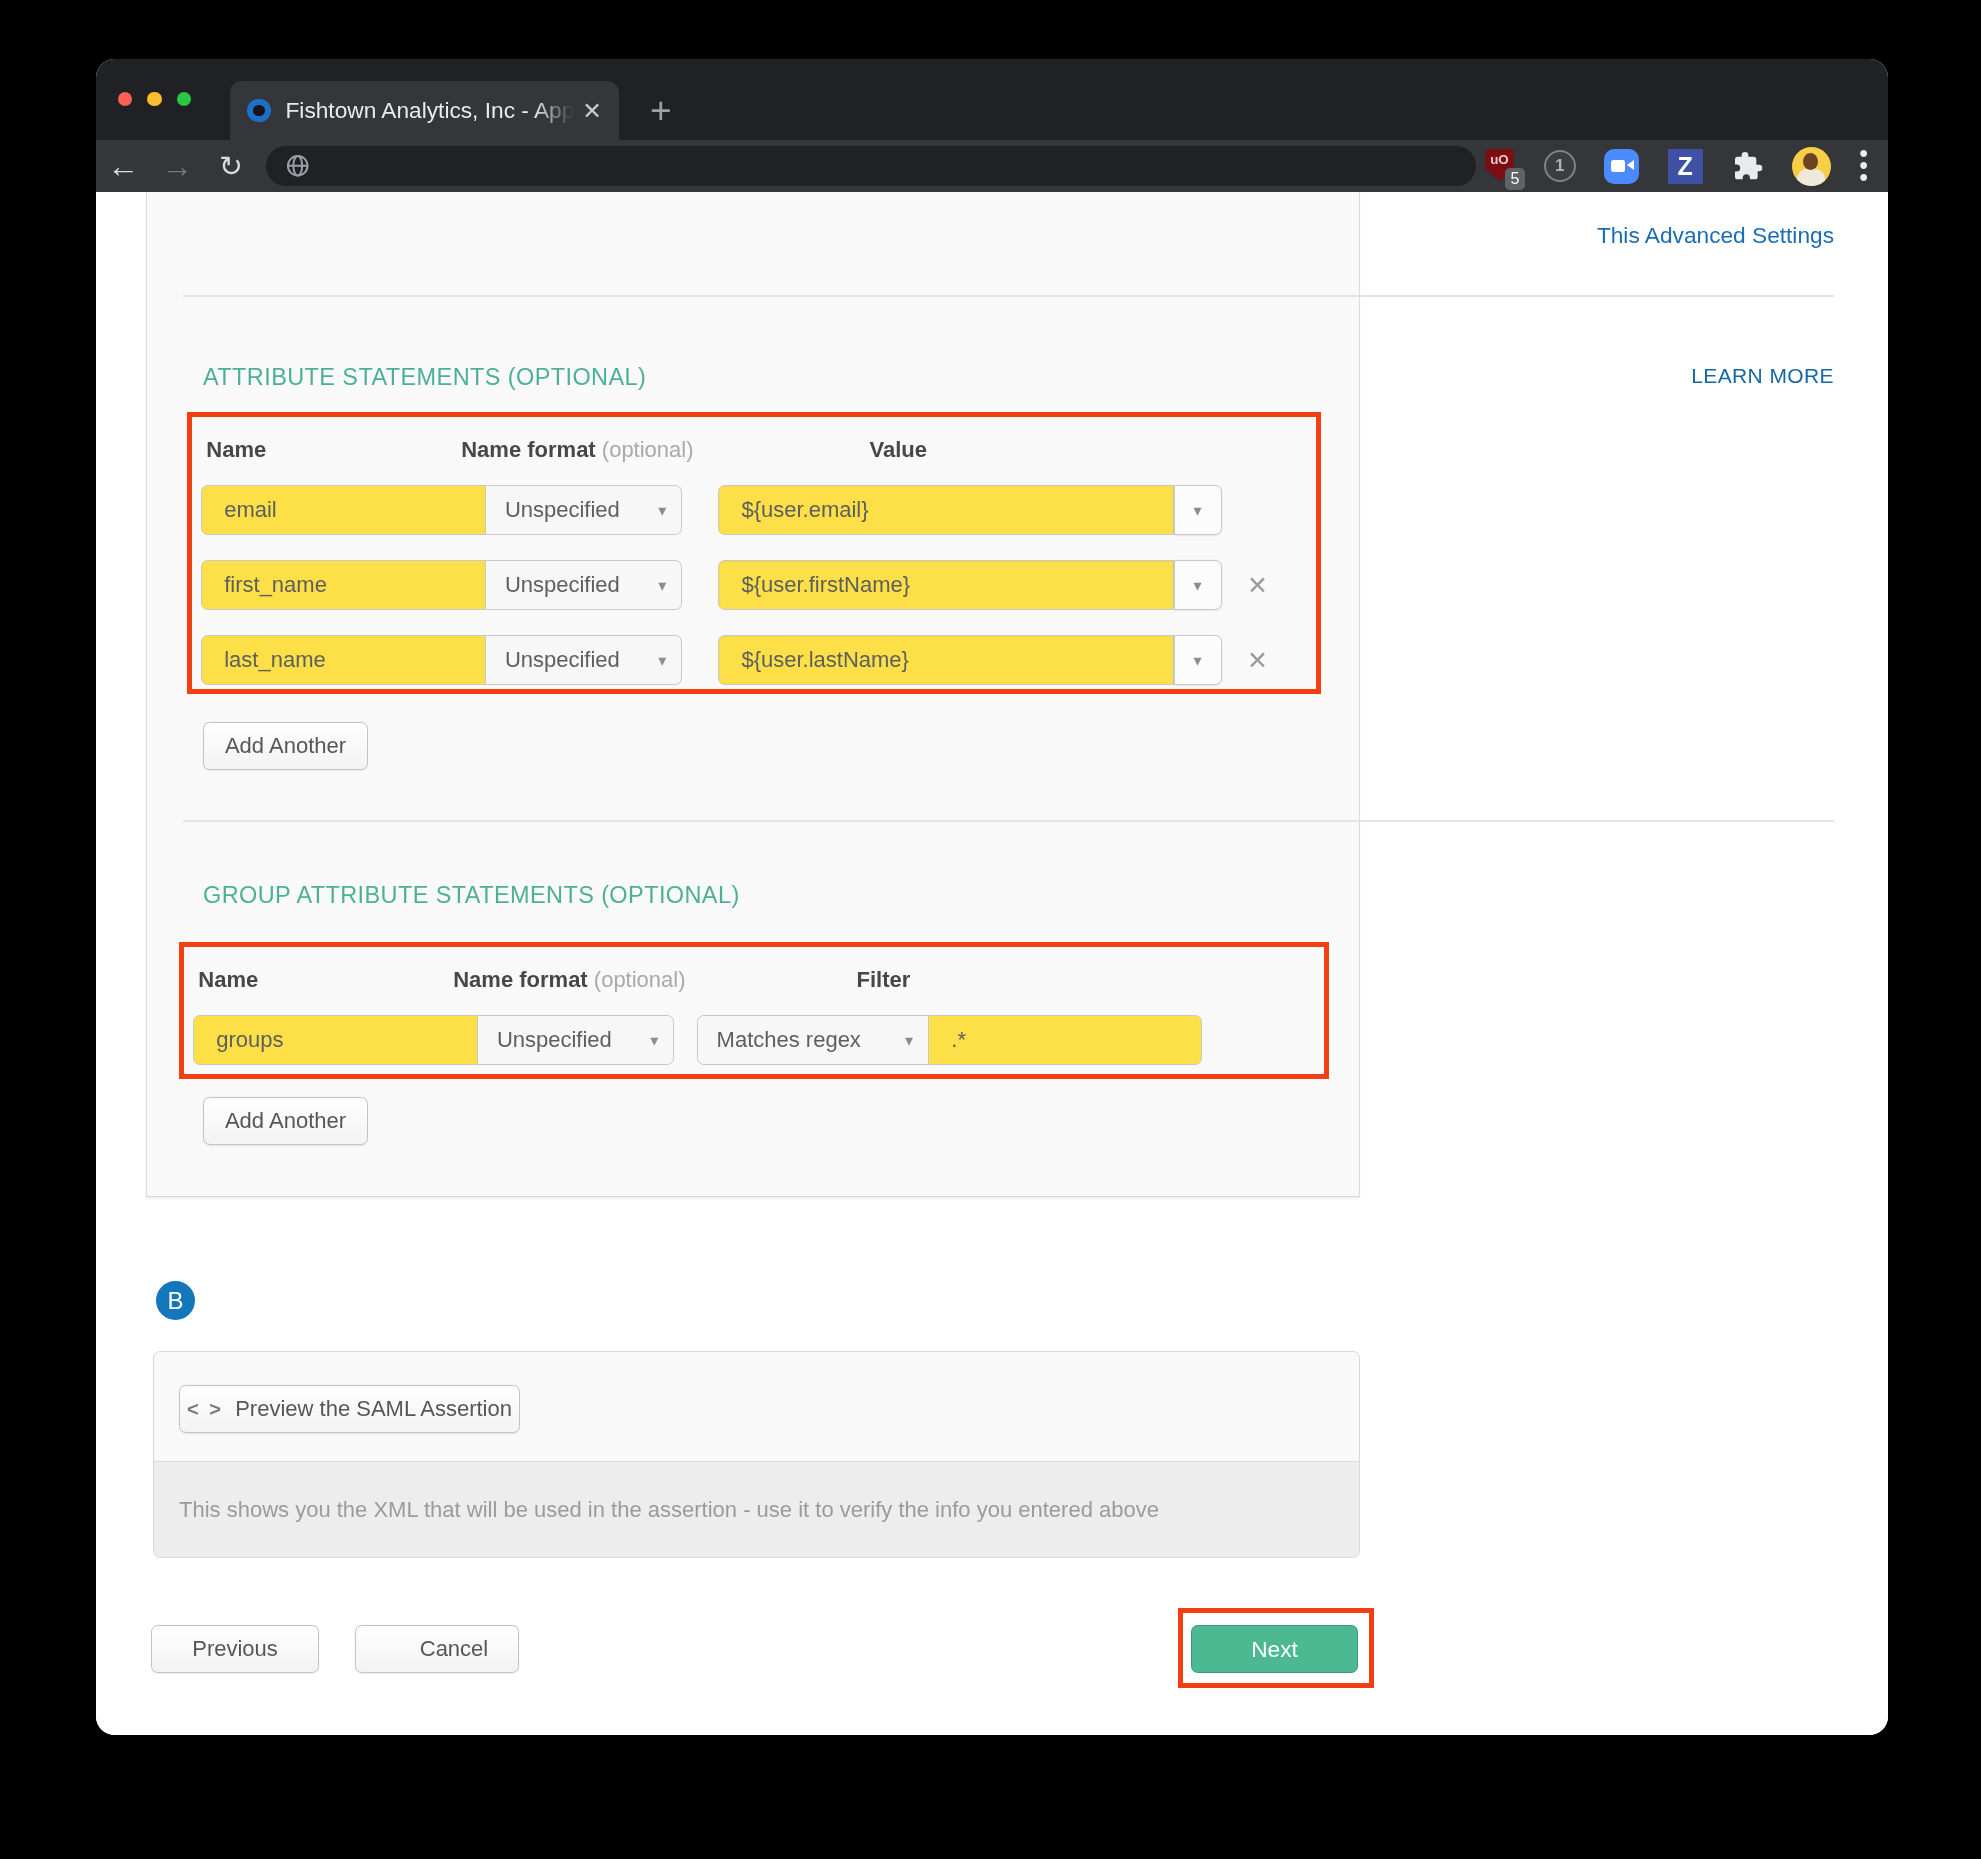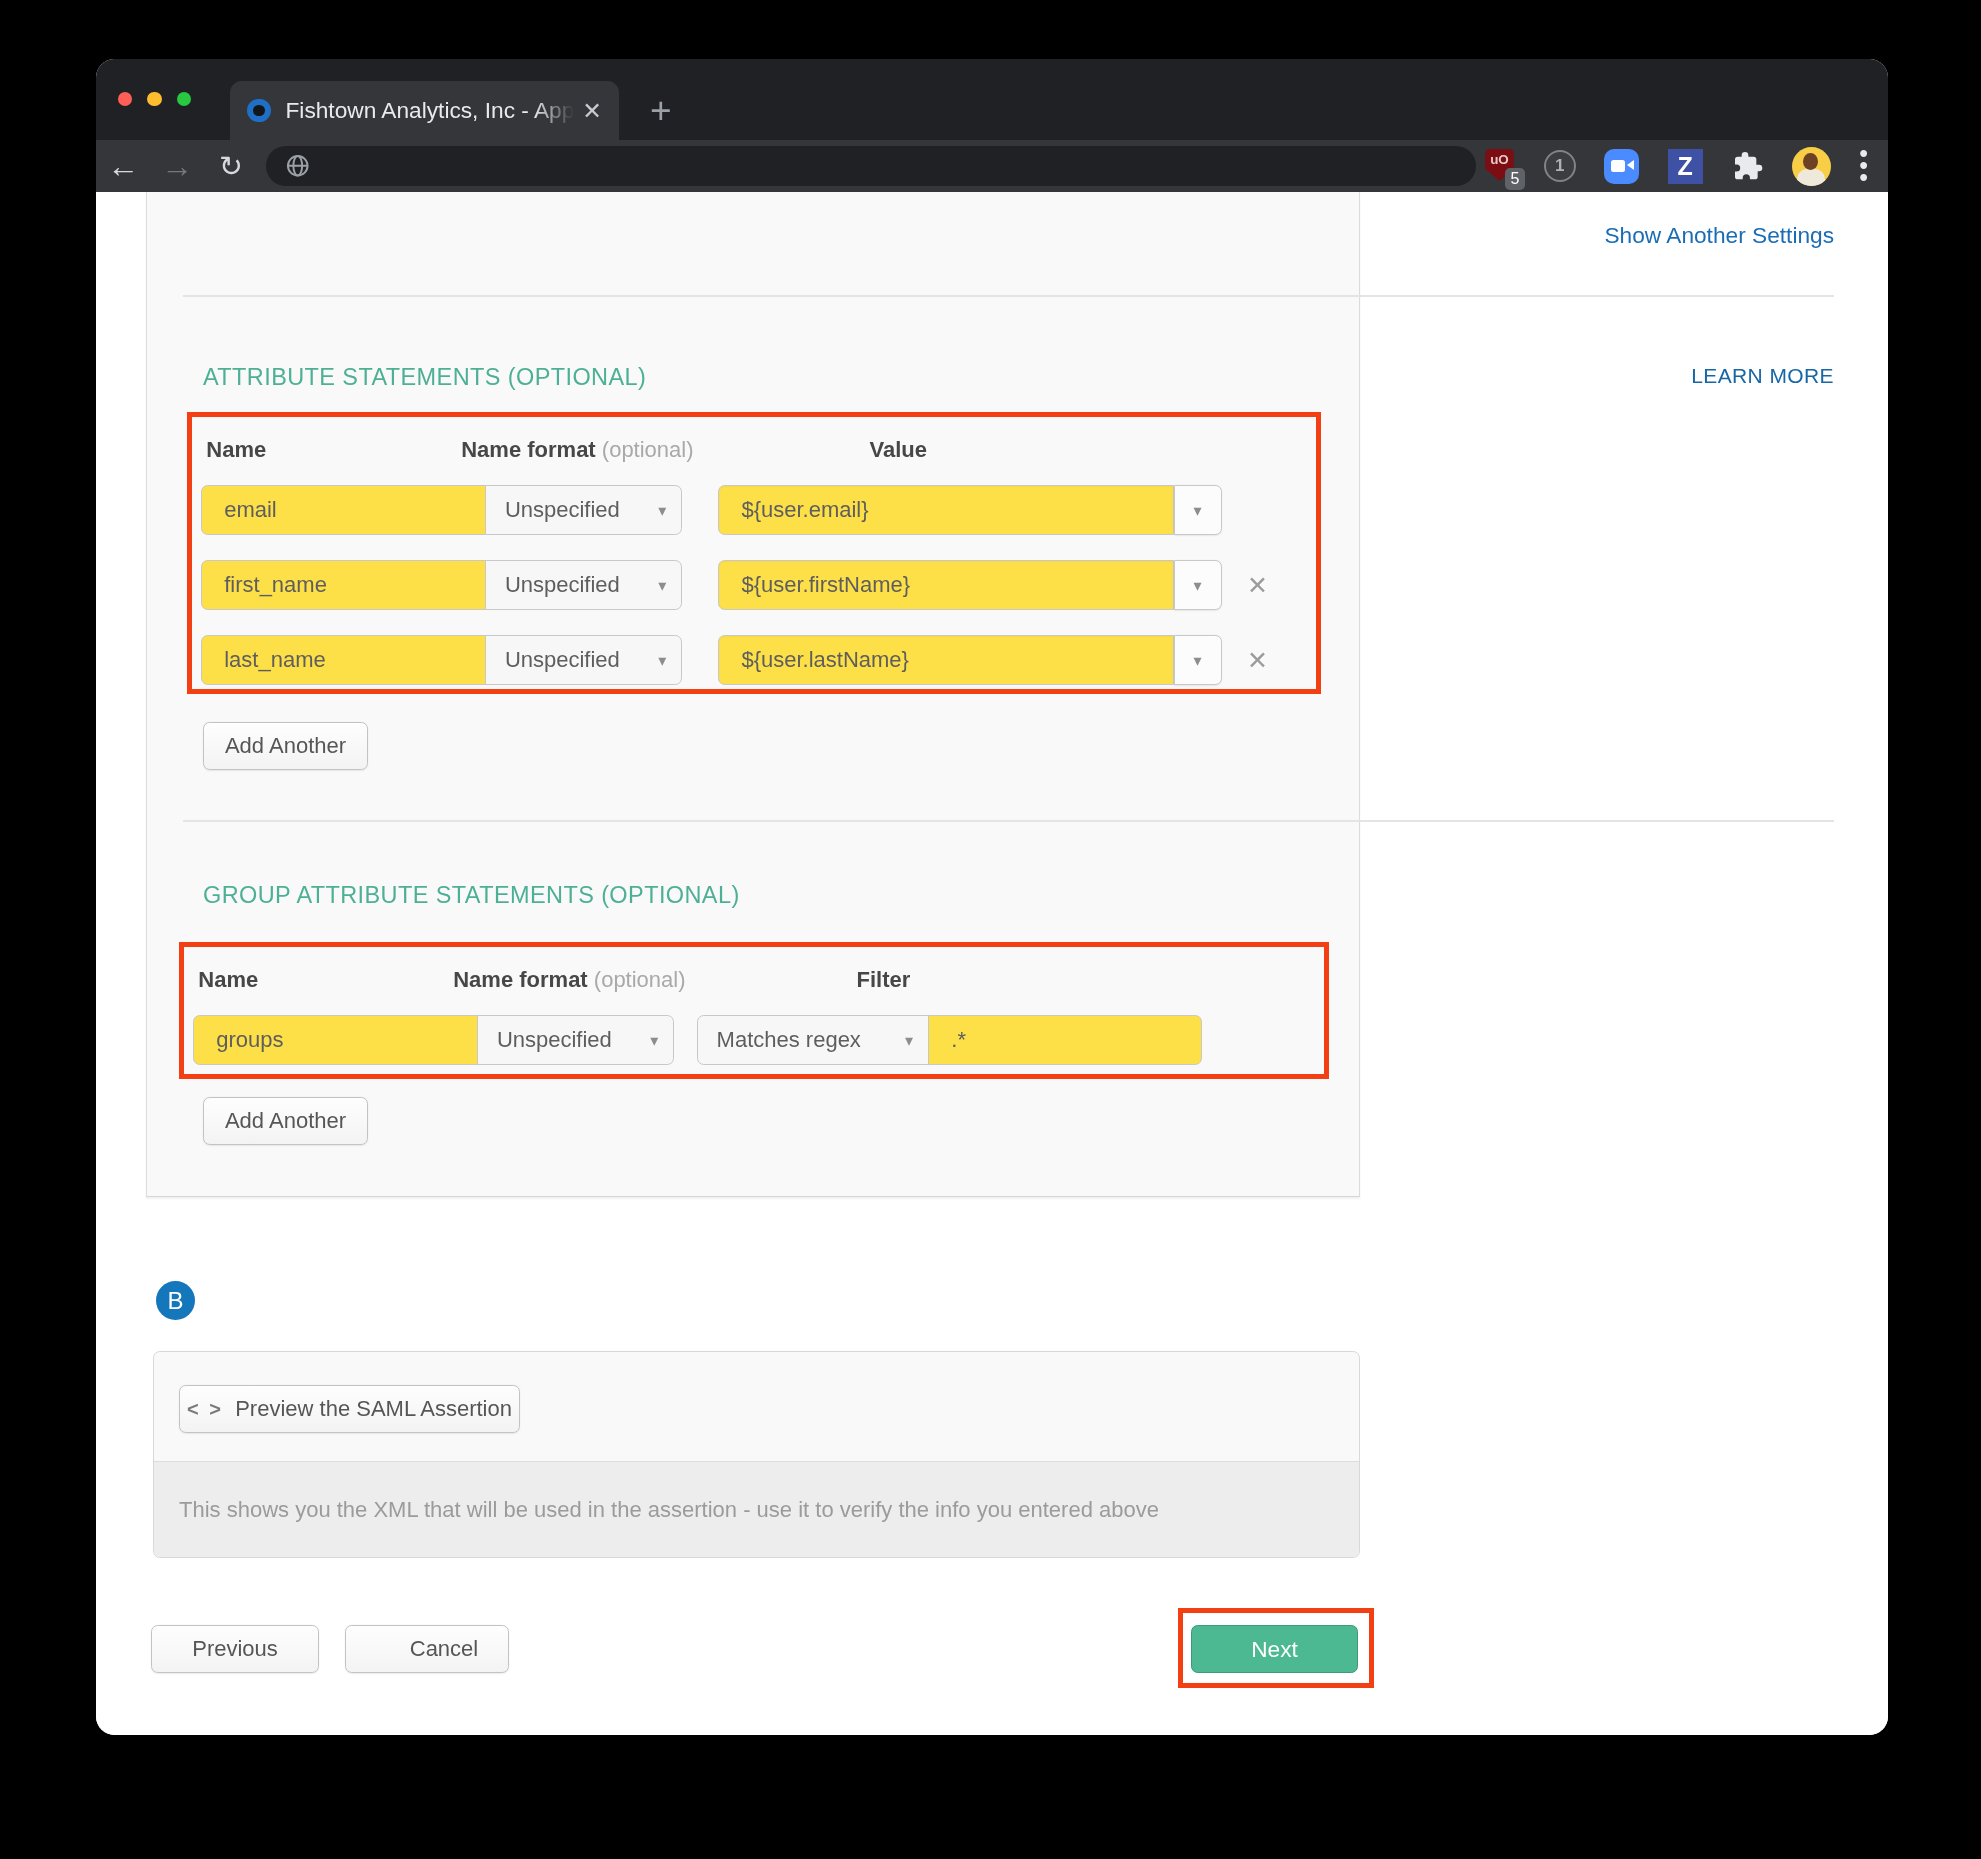--- a/index.html
+++ b/index.html
@@ -108,21 +108,21 @@
 
   .preview-box { position:absolute; left:57px; top:1159px; width:1207px; height:207px;
                  border:0.8px solid #d8d8d8; border-radius:6.7px; background:#f9f9f9; overflow:hidden; }
   .preview-btn { position:absolute; left:25px; top:33px; width:341px; }
   .preview-btn .code { color:#7a7a7a; font-size:20px; font-weight:bold; letter-spacing:2.5px; margin-right:11.7px; }
   .preview-foot { position:absolute; left:0; right:0; bottom:0; height:96px; background:#ededee;
                   border-top:0.8px solid #dcdcdc; display:flex; align-items:center; padding-left:25px;
                   color:#9b9b9b; font-size:22px; }
 
   .prev-btn { position:absolute; left:55px; top:1433px; width:168px; }
-  .cancel-btn { position:absolute; left:249px; top:1433px; width:164px;padding-left:34px; }
+  .cancel-btn { position:absolute; left:259px; top:1433px; width:164px;padding-left:34px; }
   .next-btn { position:absolute; left:1095px; top:1433px; width:167px; height:48px;
               background:#4db993; border:0.8px solid #3a9c79; border-radius:6.7px; color:#fff; font-size:22.7px;
               display:flex; align-items:center; justify-content:center; cursor:pointer; }
   .redbox3 { left:1082px; top:1416px; width:196px; height:80px; }
 </style>
 </head>
 <body>
 
 <div class="window">
 
@@ -174,21 +174,21 @@
           <span>•</span>
           <span>•</span>
           <span>•</span>
         </div>
     </div>
   </div>
 
   <div class="page">
     <div class="card"></div>
 
-    <a class="adv-link">Show Another Settings</a>
+    <a class="adv-link">This Advanced Settings</a>
     <div class="hr1"></div>
 
     <div class="sec-title" style="top:172px;">ATTRIBUTE STATEMENTS (OPTIONAL)</div>
     <a class="learn-more">LEARN MORE</a>
 
     <div class="redbox redbox1">
       <div class="thead">
         <b>Name</b>
         <span class="col-fmt"><b>Name format</b><span class="opt"> (optional)</span></span>
         <b class="col-val">Value</b>

